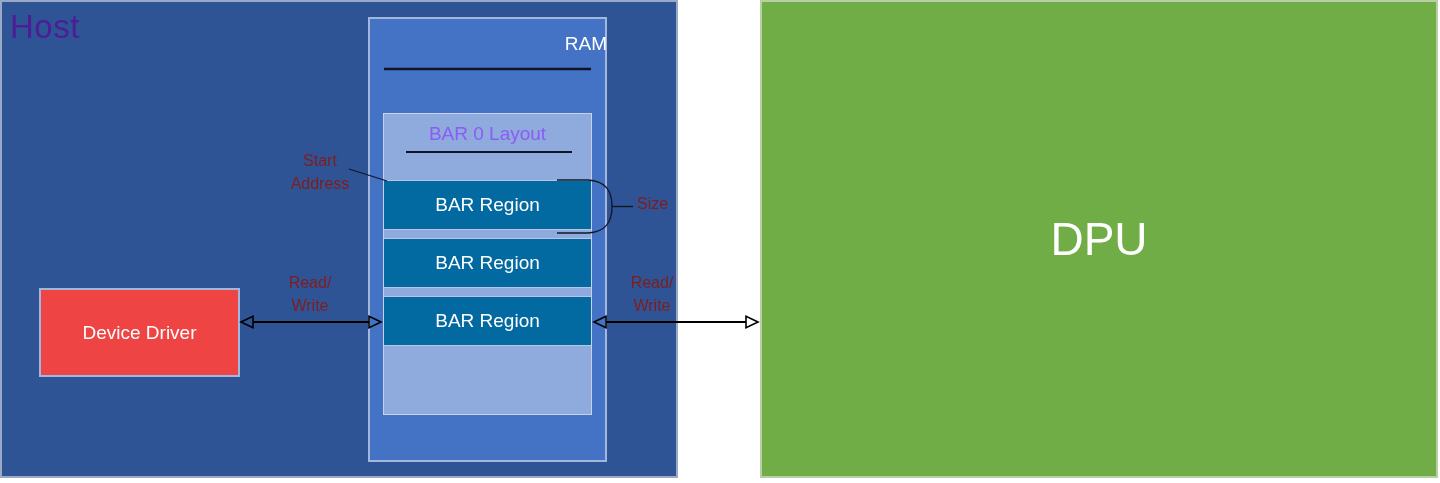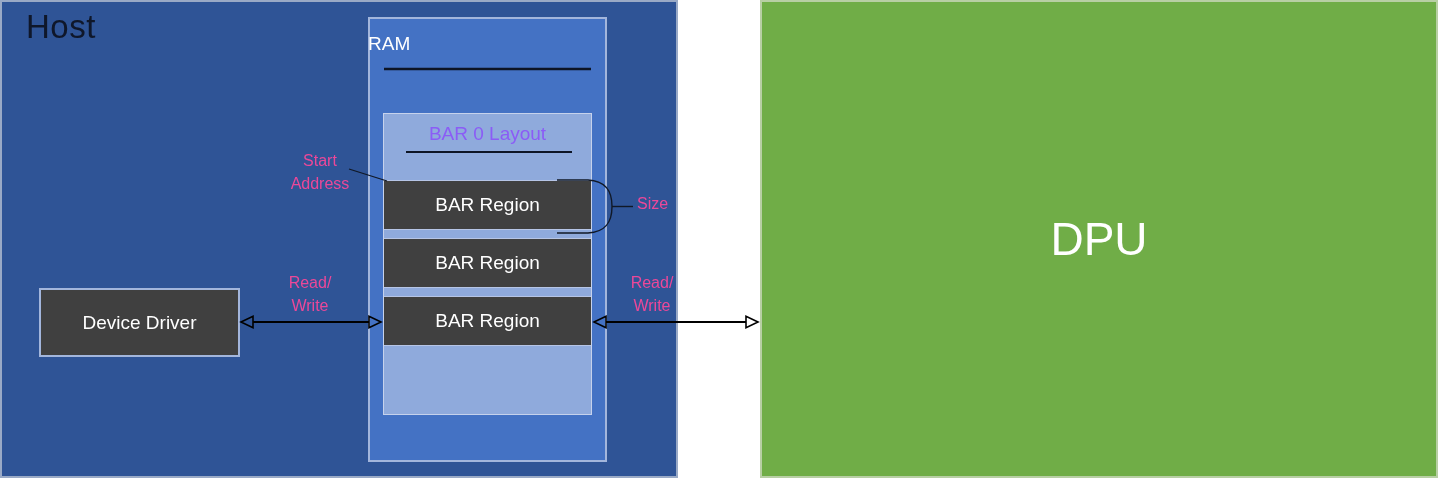--- a/index.html
+++ b/index.html
@@ -12,78 +12,78 @@
     overflow: hidden;
   }
   .abs { position: absolute; }
 
   .host-box {
     left: 0; top: 0; width: 674px; height: 474px;
     background: #2F5496;
     border: 2px solid #9AAAC6;
   }
   .host-title {
-    left: 26px; top: 6px;
-    color: #0f172a; font-size: 33px; line-height: 42px;
+    left: 10px; top: 6px;
+    color: #4c1d95; font-size: 33px; line-height: 42px;
     letter-spacing: 0.5px;
   }
 
   .ram-box {
     left: 368px; top: 17px; width: 235px; height: 441px;
     background: #4472C4;
     border: 2px solid #A3B6DC;
   }
   .ram-title {
     left: 368px; top: 31px; width: 239px;
-    text-align: left; color: #ffffff; font-size: 19px; line-height: 26px;
+    text-align: right; color: #ffffff; font-size: 19px; line-height: 26px;
   }
 
   .bar-container {
     left: 383px; top: 113px; width: 207px; height: 300px;
     background: #8FAADC;
     border: 1px solid #C6D2EC;
   }
   .bar-layout-title {
     left: 383px; top: 121px; width: 209px;
     text-align: center; color: #8b5cf6; font-size: 19px; line-height: 26px;
   }
 
   .bar-region {
     left: 384px; width: 207px; height: 50px;
-    background: #404040;
+    background: #0369a1;
     border-top: 1px solid #B6C5E6;
     border-bottom: 1px solid #B6C5E6;
     box-sizing: border-box;
     display: flex; align-items: center; justify-content: center;
     color: #ffffff; font-size: 19px;
   }
   .bar-region-1 { top: 180px; }
   .bar-region-2 { top: 238px; }
   .bar-region-3 { top: 296px; }
 
   .device-driver-box {
-    left: 39px; top: 288px; width: 201px; height: 69px;
-    background: #404040;
+    left: 39px; top: 288px; width: 201px; height: 89px;
+    background: #ef4444;
     border: 2px solid #A3B6DC;
     box-sizing: border-box;
     display: flex; align-items: center; justify-content: center;
     color: #ffffff; font-size: 19px;
   }
 
   .dpu-box {
     left: 760px; top: 0px; width: 678px; height: 478px;
     background: #70AD47;
     border: 2px solid #B8CFA4;
     box-sizing: border-box;
     display: flex; align-items: center; justify-content: center;
     color: #ffffff; font-size: 46px; text-align: center;
   }
 
   .annotation {
-    color: #ec4899; font-size: 16px; line-height: 23px;
+    color: #7f1d1d; font-size: 16px; line-height: 23px;
     white-space: pre-line; text-align: center;
   }
   .start-address-label { left: 280px; top: 149px; width: 80px; }
   .read-write-host-label { left: 282px; top: 271px; width: 56px; }
   .read-write-dpu-label { left: 624px; top: 271px; width: 56px; }
   .size-label { left: 637px; top: 192px; width: 40px; text-align: left; }
 
   .connector-layer {
     left: 0; top: 0; width: 1440px; height: 483px;
     pointer-events: none;

